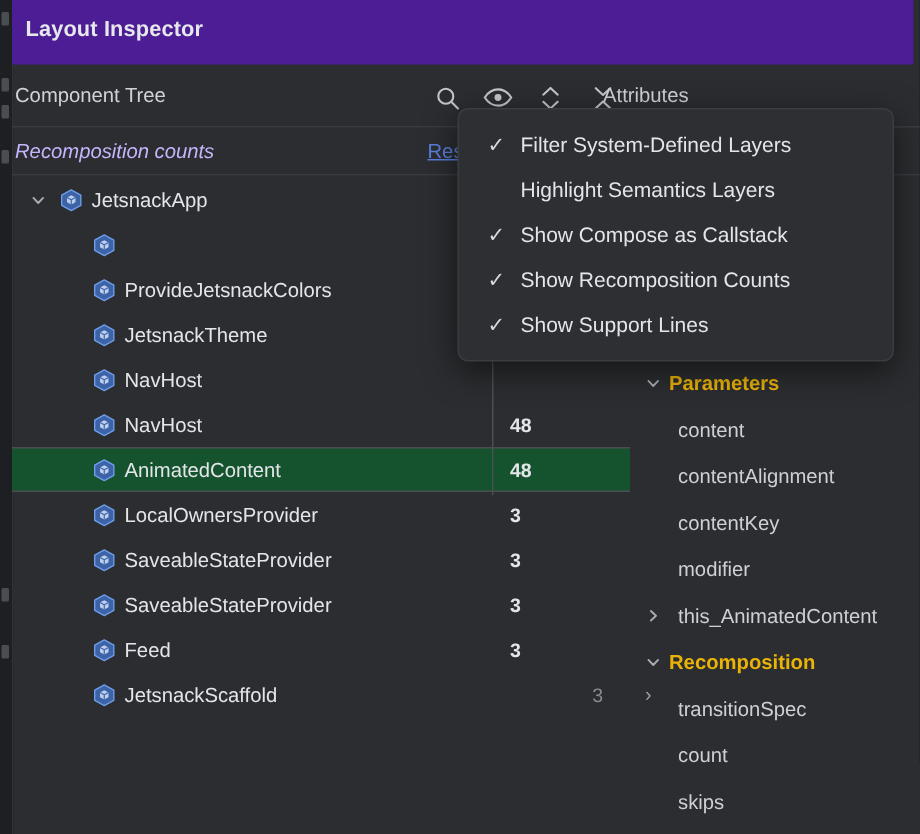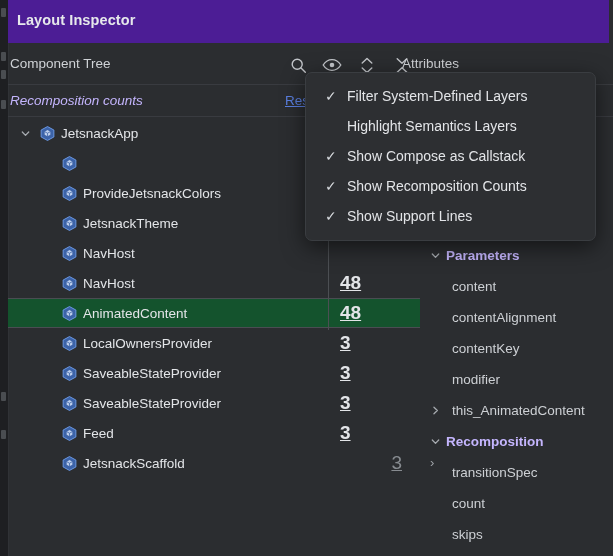--- a/index.html
+++ b/index.html
@@ -163,26 +163,25 @@
   }
   .tree-label {
     font-size: 13.5px;
     color: #e3e5e8;
     white-space: nowrap;
   }
   .tree-count {
     position: absolute;
     left: 320px;
     width: 90px;
-    font-size: 19px;
+    font-size: 13px;
     font-weight: bold;
     color: #e3e5e8;
     padding-left: 12px;
     box-sizing: border-box;
-    text-decoration: underline;
   }
   .tree-count.dim {
     color: #878b90;
     font-weight: normal;
     text-align: right;
     padding-right: 16px;
     padding-left: 0;
   }
 
   
@@ -219,21 +218,21 @@
   }
   .attr-chevron.blank { color: transparent; }
   .attr-label {
     font-size: 13.5px;
     color: #cdd0d4;
     margin-left: 3px;
     white-space: nowrap;
   }
   .attr-label.group {
     font-weight: bold;
-    color: #c4b5fd;
+    color: #eab308;
   }
   .attr-label.indent {
     margin-left: 9px;
   }
 
   
   .panel-expand {
     position: absolute;
     left: 430px;
     top: 455px;

